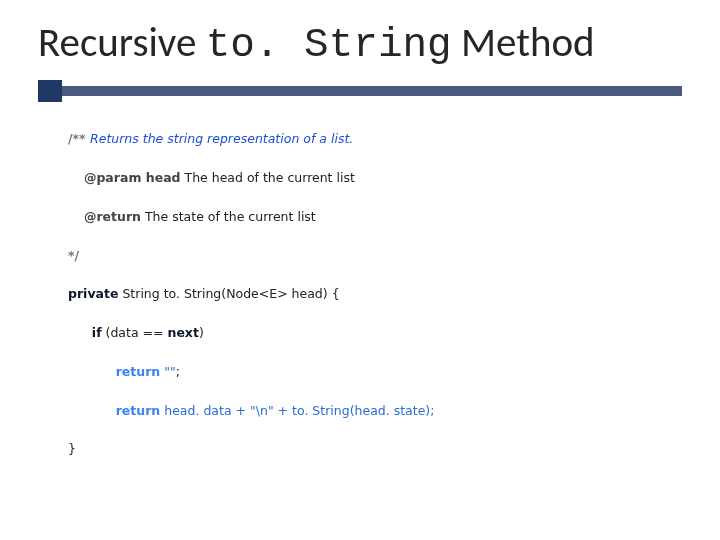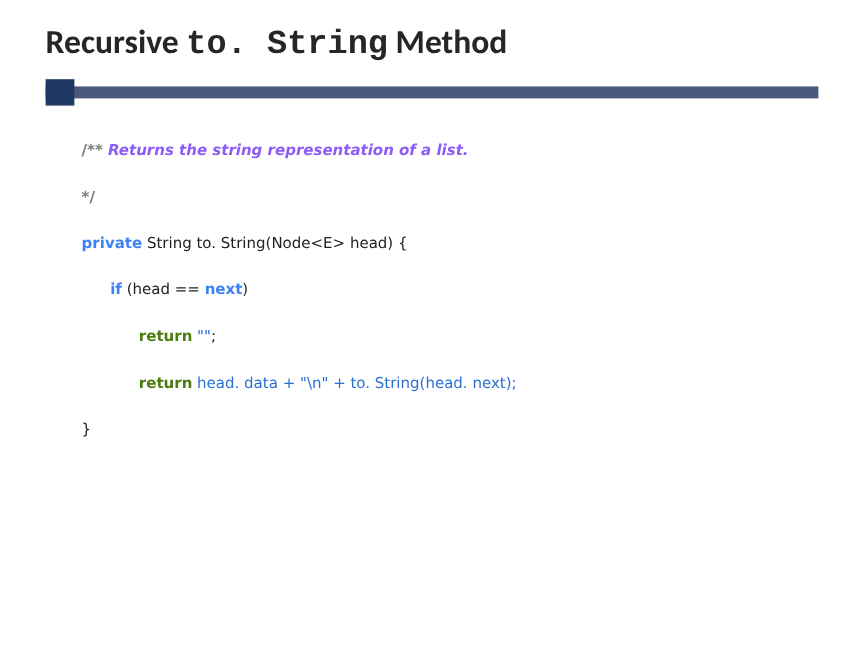--- a/index.html
+++ b/index.html
@@ -10,23 +10,23 @@
     font-family: Calibri, Arial, sans-serif;
     overflow: hidden;
   }
   .slide {
     width: 100%;
     height: 100%;
     padding: 20px 38px;
     position: relative;
   }
   .title {
-    font-size: 28px;
+    font-size: 41px;
     color: #262626;
-    font-weight: 700;
+    font-weight: 400;
     line-height: 1.1;
     margin-bottom: 12px;
   }
   .title .mono {
     font-family: "Courier New", monospace;
   }
   .divider {
     position: relative;
     height: 22px;
     margin-bottom: 8px;
@@ -49,48 +49,50 @@
   }
   .code {
     font-family: Verdana, "DejaVu Sans", sans-serif;
     font-size: 12.5px;
     line-height: 1.55;
     color: #222;
     padding-left: 30px;
     white-space: pre;
   }
   .code .line { display: block; }
-  .kw { color: #3b82f6; font-weight: bold; }
-  .cm { color: #8b5cf6; font-style: italic; font-weight: bold; }
+  .kw { color: #0f172a; font-weight: bold; }
+  .cm { color: #1d4ed8; font-style: italic; font-weight: normal; }
   .cmtag { color: #777; font-weight: bold; }
   .cmdef { color: #444; font-weight: bold; font-style: normal; }
   .str { color: #2a6fd4; }
-  .ret { color: #4d7c0f; font-weight: bold; }
+  .ret { color: #3b82f6; font-weight: bold; }
   .tn { color: #222; }
 </style>
 </head>
 <body>
 
 <div class="slide">
   <h1 class="title">
     <span>Recursive </span><span class="mono">to. String</span><span> Method</span>
   </h1>
 
   <div class="divider">
     <div class="bar"></div>
     <div class="block"></div>
   </div>
 
   <div class="code">
 <span class="line"><span class="cmtag">/** </span><span class="cm">Returns the string representation of a list.</span></span>
+<span class="line">    <span class="cmdef">@param head</span><span class="tn"> The head of the current list</span></span>
+<span class="line">    <span class="cmdef">@return</span><span class="tn"> The state of the current list</span></span>
 <span class="line"><span class="cmtag">*/</span></span>
 <span class="line"><span class="kw">private</span><span> String to. String(Node&lt;E&gt; head) {</span></span>
-<span class="line">      <span class="kw">if</span><span> (head == </span><span class="kw">next</span><span>)</span></span>
+<span class="line">      <span class="kw">if</span><span> (data == </span><span class="kw">next</span><span>)</span></span>
 <span class="line">            <span class="ret">return</span><span class="str"> ""</span><span>;</span></span>
-<span class="line">            <span class="ret">return</span><span class="str"> head. data + </span><span class="str">"\n"</span><span class="str"> + to. String(head. next);</span></span>
+<span class="line">            <span class="ret">return</span><span class="str"> head. data + </span><span class="str">"\n"</span><span class="str"> + to. String(head. state);</span></span>
 <span class="line"><span>}</span></span>
 <span class="line"> </span>
 
 
 
 
 
 
   </div>
 </div>

